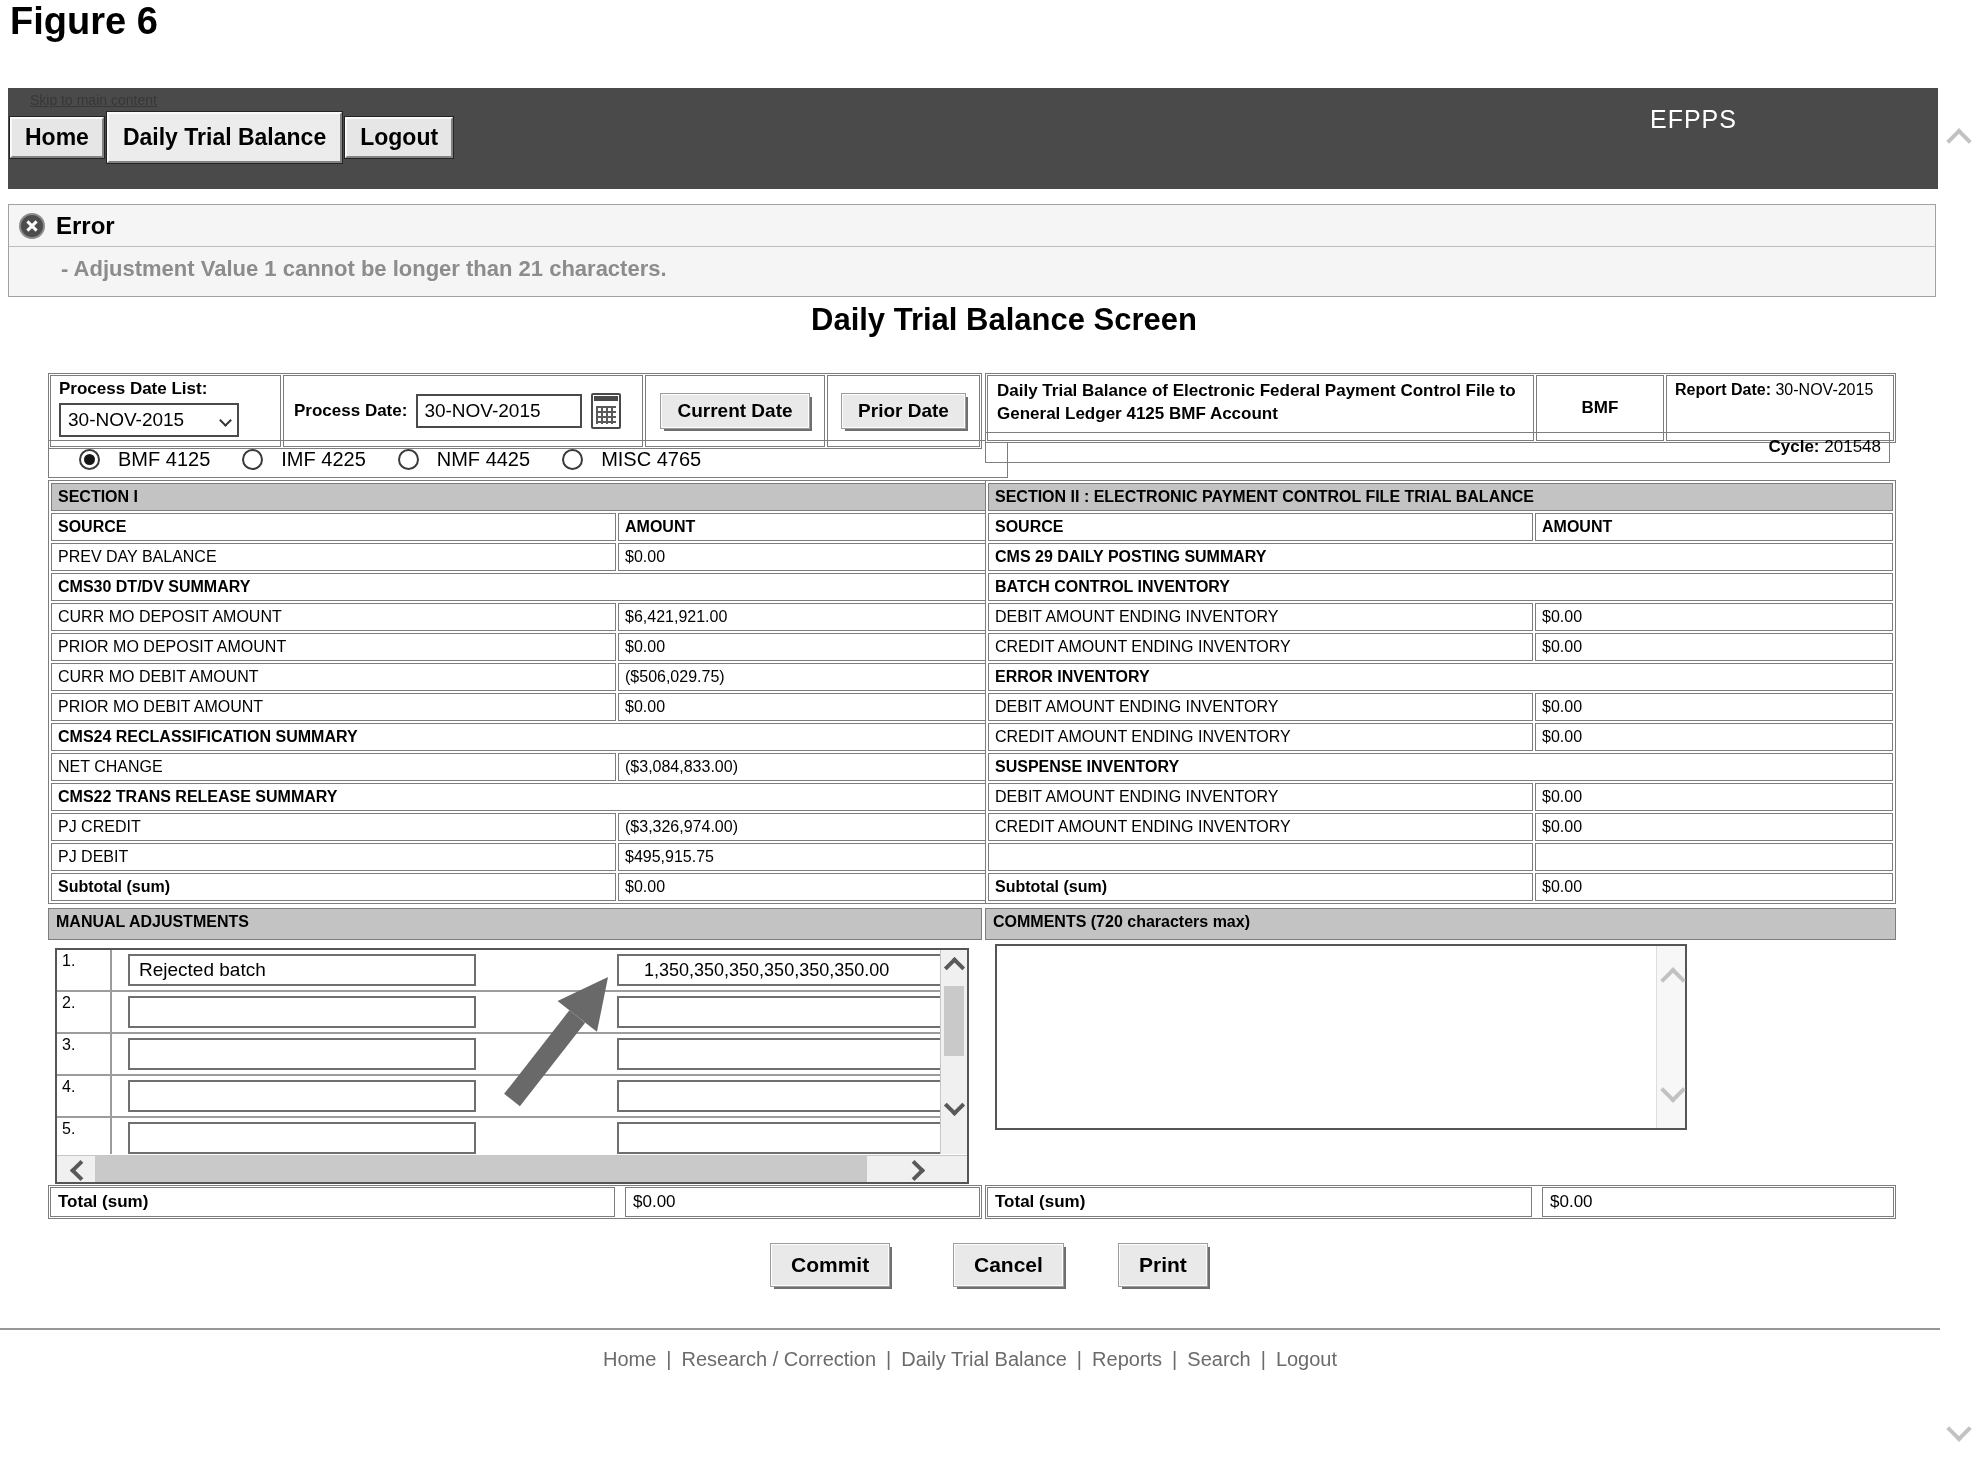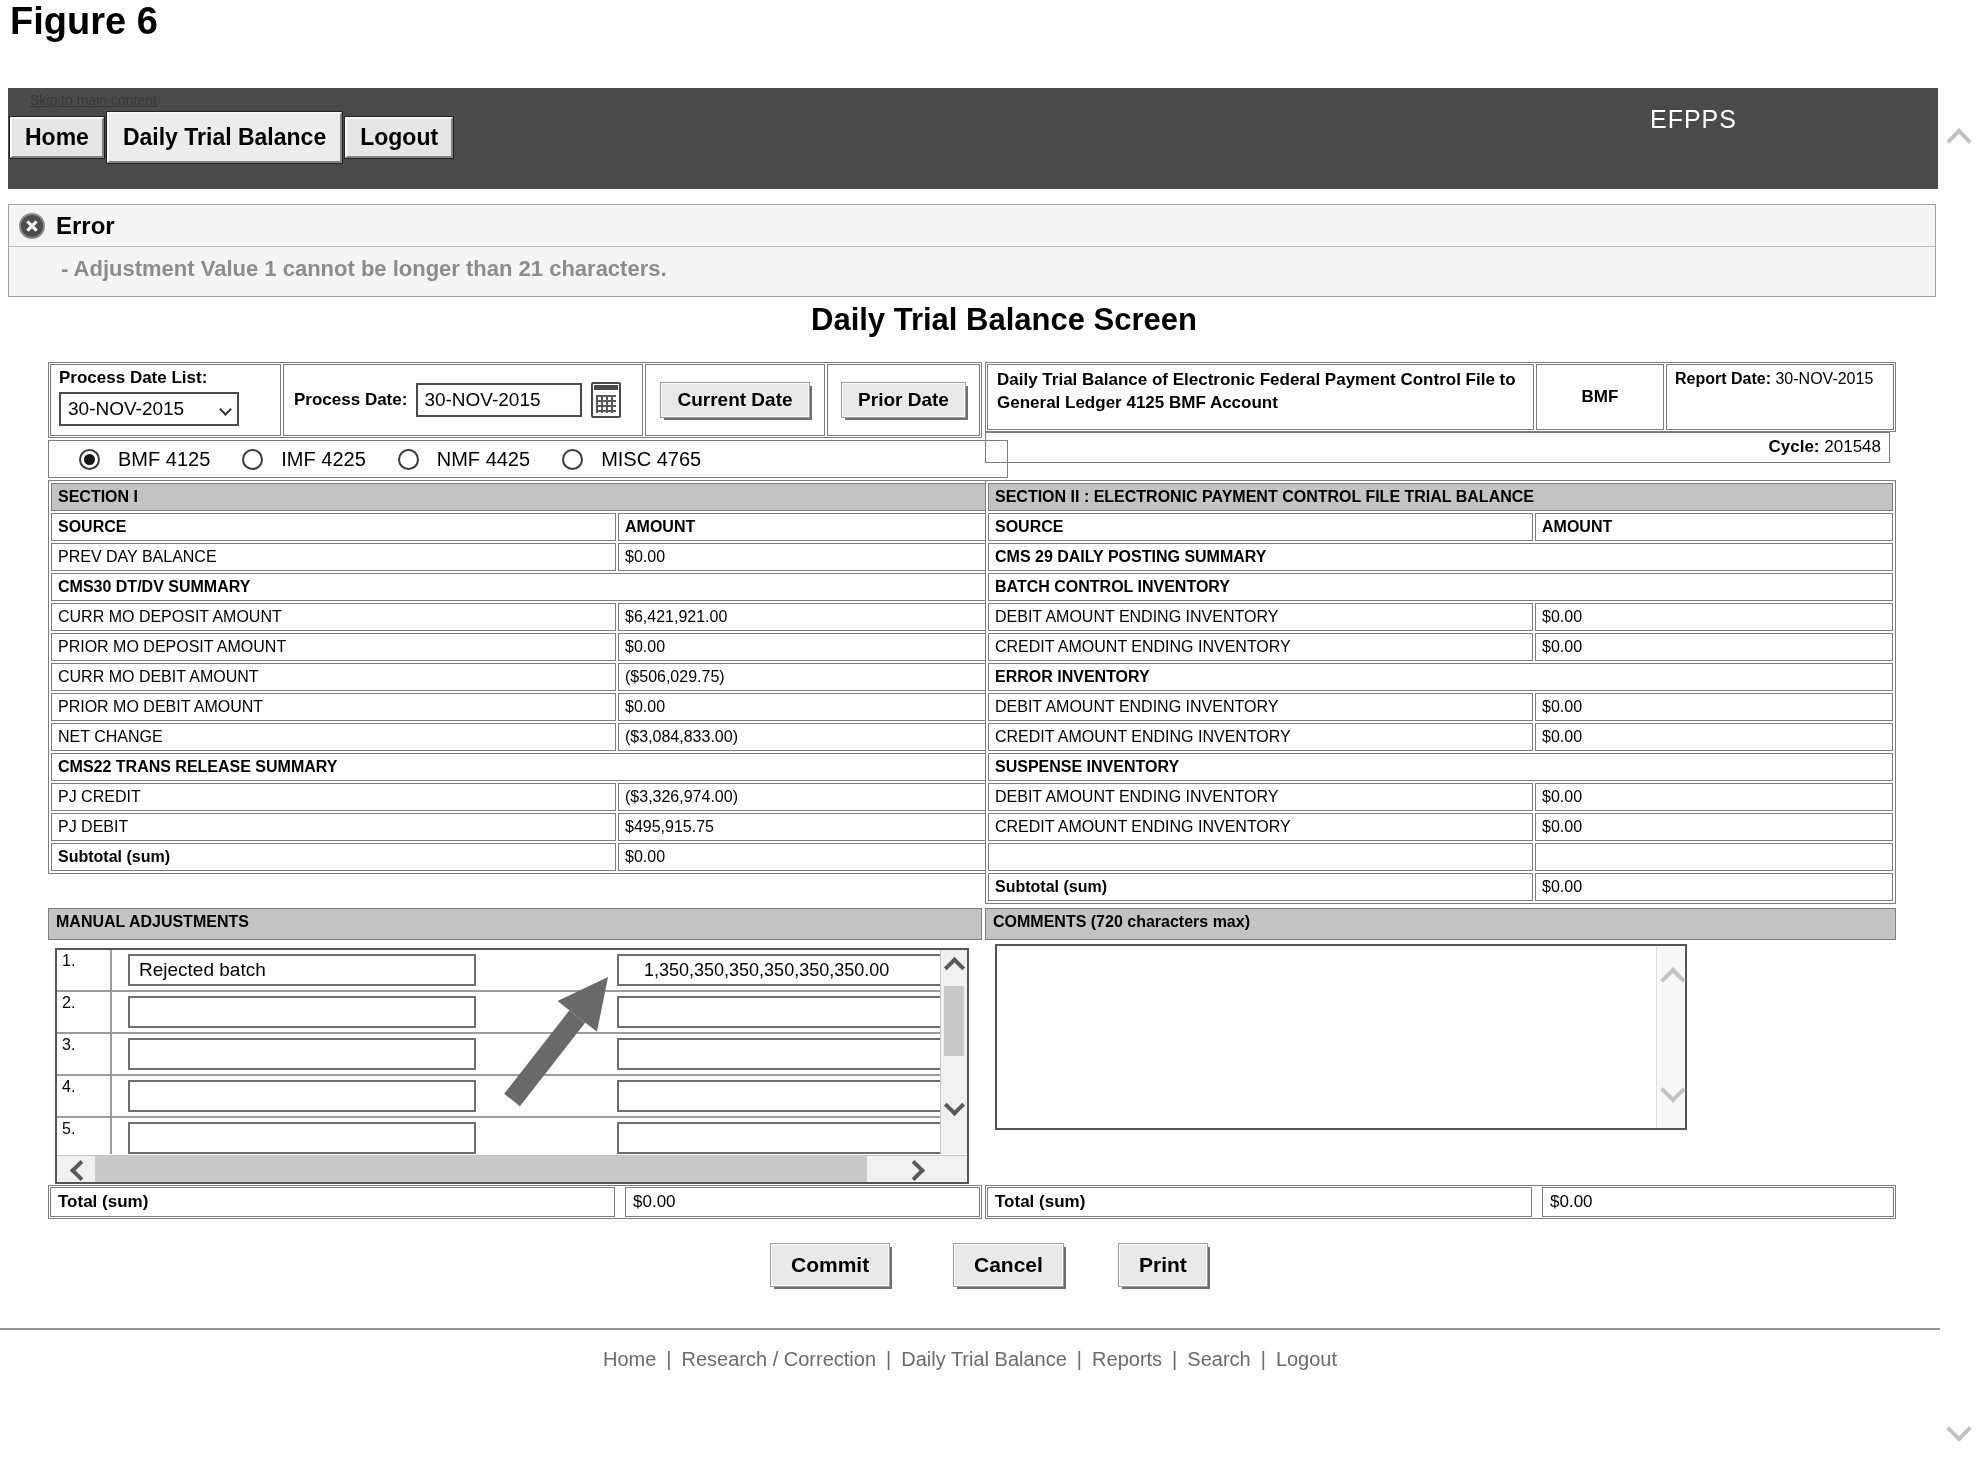--- a/index.html
+++ b/index.html
@@ -32,21 +32,21 @@
   .erricon{width:22px;height:22px;border-radius:50%;background:#4d4d4d;border:2px solid #8b8b8b;position:relative;flex:none;}
   .erricon::before,.erricon::after{content:"";position:absolute;left:50%;top:50%;width:13px;height:3px;background:#fff;}
   .erricon::before{transform:translate(-50%,-50%) rotate(45deg);} .erricon::after{transform:translate(-50%,-50%) rotate(-45deg);}
   .errtitle{font-size:24px;font-weight:bold;color:#000000;}
   .errmsg{padding:9px 10px 14px 52px;font-size:22px;font-weight:bold;color:#8c8c8c;}
 
   
   .pgtitle{position:absolute;left:0;top:302px;width:1938px;text-align:center;font-size:31px;font-weight:bold;margin-left:35px;}
 
   
-  .hdrgrid{position:absolute;display:grid;gap:2px;background:#fff;border:1px solid #7d7d7d;padding:1px;}
+  .hdrgrid{position:absolute;display:grid;gap:2px;background:#fff;border:1px solid #7d7d7d;padding:1px;margin-top:11px;}
   .hdrgrid > div{border:1px solid #7d7d7d;background:#fff;}
   .g-topleft{left:48px;top:362px;width:930px;height:72px;grid-template-columns:231px 360px 180px 1fr;}
   .g-topright{left:985px;top:362px;width:907px;height:66px;grid-template-columns:547px 128px 1fr;}
   .cell-pdl{padding:3px 8px;font-size:17px;font-weight:bold;}
   .selectbox{margin-top:4px;width:162px;height:30px;border:2px solid #4a4a4a;display:flex;align-items:center;
              justify-content:space-between;padding:0 7px;font-size:19px;font-weight:normal;background:#fff;cursor:default;}
   .selectbox .chev{width:7px;height:7px;border-width:2.5px;border-color:#333;}
   .cell-pd{display:flex;align-items:center;gap:9px;padding:0 10px;}
   .cell-pd .lbl{font-size:17px;font-weight:bold;white-space:nowrap;}
   .dateinput{width:150px;height:30px;border:2px solid #4a4a4a;font-family:inherit;font-size:19px;padding:0 6px;}
@@ -230,20 +230,23 @@
         </tr>
         <tr>
           <td>CURR MO DEBIT AMOUNT</td>
           <td>($506,029.75)</td>
         </tr>
         <tr>
           <td>PRIOR MO DEBIT AMOUNT</td>
           <td>$0.00</td>
         </tr>
         <tr>
+          <td class="bold" colspan="2">CMS24 RECLASSIFICATION SUMMARY</td>
+        </tr>
+        <tr>
           <td>NET CHANGE</td>
           <td>($3,084,833.00)</td>
         </tr>
         <tr>
           <td class="bold" colspan="2">CMS22 TRANS RELEASE SUMMARY</td>
         </tr>
         <tr>
           <td>PJ CREDIT</td>
           <td>($3,326,974.00)</td>
         </tr>

